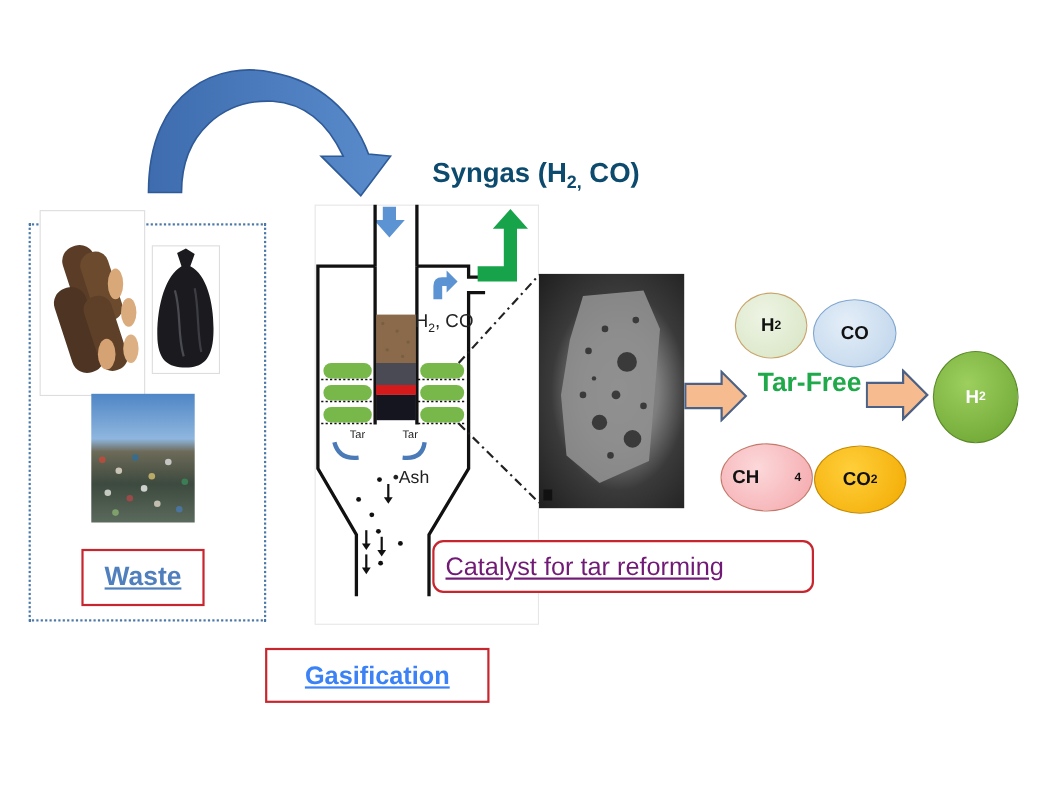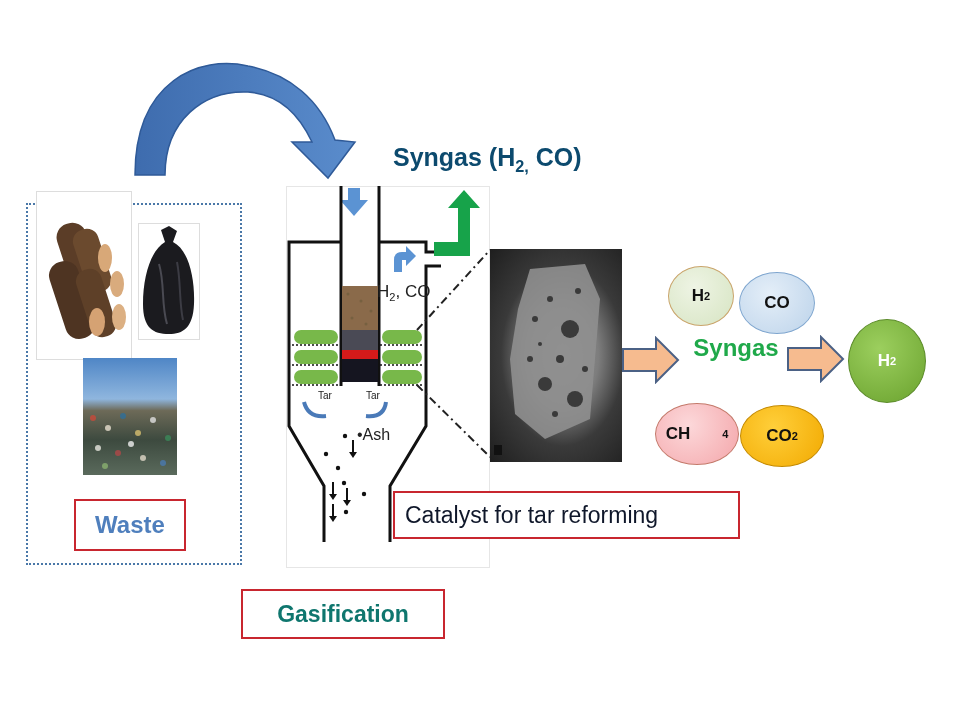--- a/index.html
+++ b/index.html
@@ -1,18 +1,18 @@
 <!DOCTYPE html>
 <html><head>
 <meta charset="utf-8">
 <style>
   html,body{margin:0;padding:0;background:#fff;}
   body{width:958px;height:717px;position:relative;overflow:hidden;font-family:"Liberation Sans",sans-serif;}
   .abs{position:absolute;}
-  .label-box{position:absolute;border:2.5px solid #c8262f;background:#fff;box-sizing:border-box;display:flex;align-items:center;justify-content:center;}
+  .label-box{position:absolute;border:2.5px solid #c8262f;background:#fff;box-sizing:border-box;display:flex;align-items:center;justify-content:center;text-decoration:underline;}
   .bold{font-weight:bold;}
   .ell{position:absolute;border-radius:50%;display:flex;align-items:center;justify-content:center;font-weight:bold;font-size:17px;color:#111;box-sizing:border-box;}
   sub{font-size:0.65em;}
 </style>
 </head>
 <body>
 
 <svg class="abs" style="left:120px;top:60px" width="270" height="130" viewBox="0 0 270 130">
   <defs>
     <linearGradient id="ga" x1="0" x2="1" y1="0" y2="0">
@@ -173,25 +173,25 @@
       <circle cx="40" cy="110" r="3"></circle>
         <circle cx="95" cy="120" r="3"></circle>
         <circle cx="65" cy="165" r="3"></circle>
       <circle cx="50" cy="95" r="2"></circle>
         <circle cx="88" cy="42" r="3"></circle>
     </g>
     <rect x="4" y="196" width="8" height="10" fill="#111"></rect>
   </svg>
 </div>
 
-<div class="label-box" style="left:393px;top:491px;width:347px;height:48px;font-size:23px;color:#0f172a;justify-content:flex-start;padding-left:10px;">
+<div class="label-box" style="left:393px;top:491px;width:347px;height:48px;font-size:23px;color:#701a75;justify-content:flex-start;padding-left:10px;border-radius:10px;">
   <span>Catalyst for tar reforming</span>
 </div>
 
-<div class="label-box bold" style="left:241px;top:589px;width:204px;height:50px;font-size:23px;color:#0f766e;">
+<div class="label-box bold" style="left:241px;top:589px;width:204px;height:50px;font-size:23px;color:#3b82f6;">
   <span>Gasification</span>
 </div>
 
 <svg class="abs" style="left:622px;top:336px" width="58" height="48" viewBox="0 0 58 48">
   <path d="M1,13 L34,13 L34,2 L56,24 L34,46 L34,35 L1,35 Z" fill="#f6bb8f" stroke="#4b6185" stroke-width="2"></path>
 </svg>
 <svg class="abs" style="left:787px;top:335px" width="58" height="48" viewBox="0 0 58 48">
   <path d="M1,13 L34,13 L34,2 L56,24 L34,46 L34,35 L1,35 Z" fill="#f6bb8f" stroke="#4b6185" stroke-width="2"></path>
 </svg>
 
@@ -206,19 +206,19 @@
 <div class="ell" style="left:655px;top:403px;width:84px;height:62px;background:radial-gradient(circle at 40% 35%,#fcd8da,#f4a6aa);border:1.5px solid #c47a6b;gap:32px;">
   <span>CH</span>
     <sub>4</sub>
 </div>
 <div class="ell" style="left:740px;top:405px;width:84px;height:62px;background:radial-gradient(circle at 40% 35%,#ffcf3a,#f2a900);border:1.5px solid #c48a00;">
   <span>CO</span>
     <sub>2</sub>
 </div>
 
 <div class="abs bold" style="left:678px;top:334px;width:116px;text-align:center;font-size:24px;line-height:28px;color:#1fa94a;">
-  <div>Syngas</div>
+  <div>Tar-Free</div>
 </div>
 
 <div class="ell" style="left:848px;top:319px;width:78px;height:84px;background:radial-gradient(circle at 40% 35%,#9ccf5e,#6aa22e);border:1.5px solid #5a8a28;color:#fff;">
   <span>H</span>
     <sub>2</sub>
 </div>
 
 </body></html>

